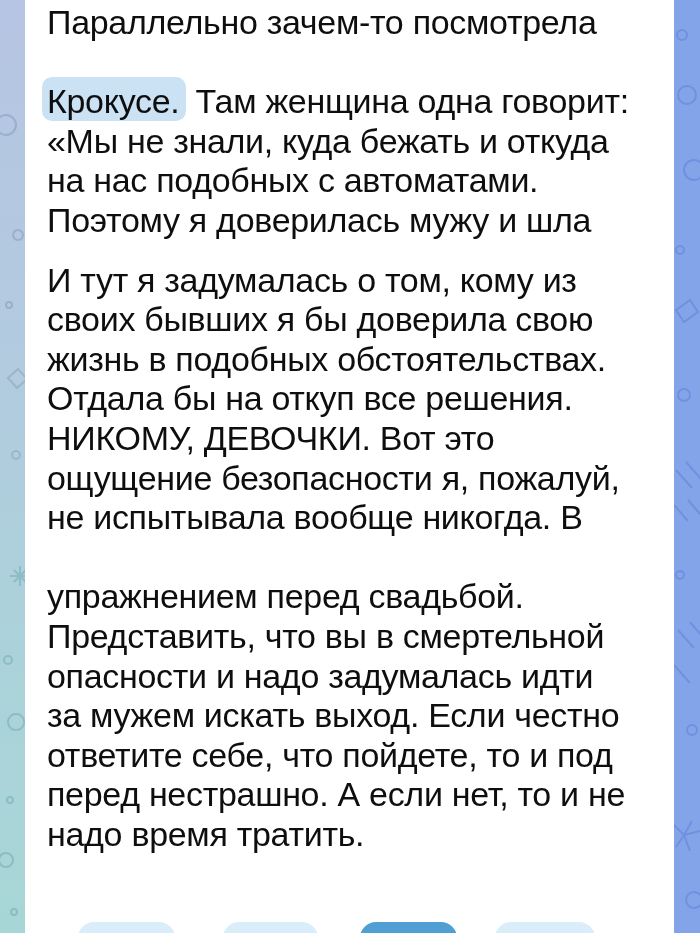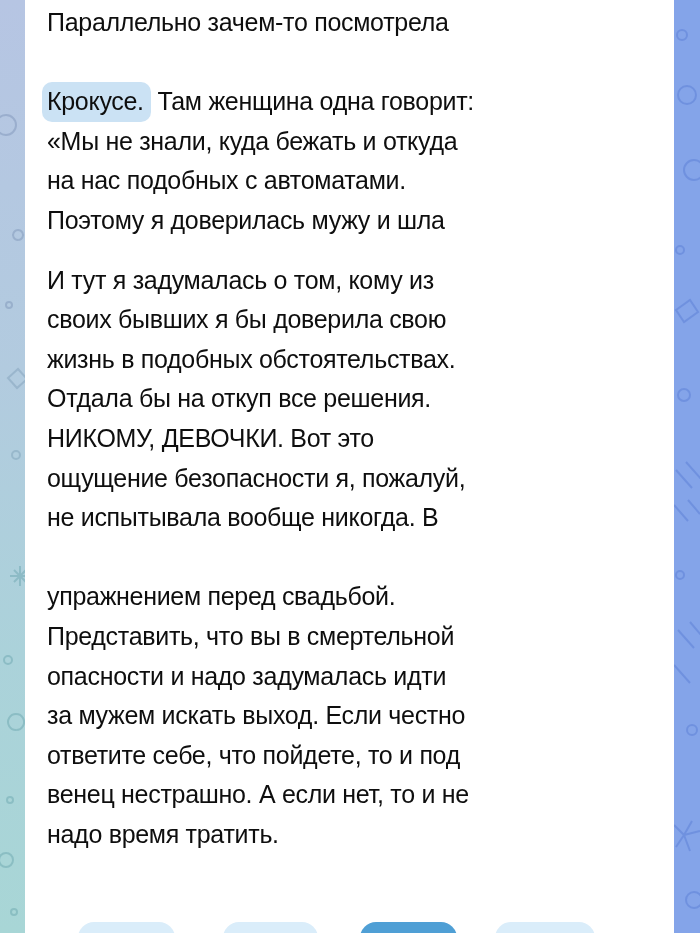--- a/index.html
+++ b/index.html
@@ -19,30 +19,30 @@
     background:#84a4e9;
   }
   .strip svg{display:block;}
   
   .bubble{
     position:absolute;left:25px;right:26px;top:0;bottom:0;
     background:#ffffff;
   }
   .msg{
     position:absolute;left:22px;top:3px;right:10px;
-    font-size:25px;line-height:39.6px;letter-spacing:-0.3px;
+    font-size:34px;line-height:39.6px;letter-spacing:-0.3px;
     color:#0e0e0e;
   }
   .msg .para{margin:0;}
   .msg .para+.para{margin-top:20px;}
   .line{white-space:nowrap;}
   .hl{
     background:var(--highlight,#cbe2f4);
     border-radius:10px;
-    padding:5px 7px 7px 5px;
+    padding:5px 7px 1px 5px;
     margin-left:-5px;
   }
   
   .pill{
     position:absolute;top:922px;height:42px;border-radius:16px;
     background:var(--pill-light,#daedfa);
   }
   .pill.selected{background:var(--pill-selected,#4f9fd5);}
   .pill:nth-child(1){left:53px;width:97px;}
   .pill:nth-child(2){left:198px;width:95px;}
@@ -108,21 +108,21 @@
       <span class="line">Отдала бы на откуп все решения.</span><br>
       <span class="line">НИКОМУ, ДЕВОЧКИ. Вот это</span><br>
       <span class="line">ощущение безопасности я, пожалуй,</span><br>
       <span class="line">не испытывала вообще никогда. В</span><br>
       <br>
       <span class="line">упражнением перед свадьбой.</span><br>
       <span class="line">Представить, что вы в смертельной</span><br>
       <span class="line">опасности и надо задумалась идти</span><br>
       <span class="line">за мужем искать выход. Если честно</span><br>
       <span class="line">ответите себе, что пойдете, то и под</span><br>
-      <span class="line">венец нестрашно. А если нет, то и не</span><br>
+      <span class="line">перед нестрашно. А если нет, то и не</span><br>
       <span class="line">надо время тратить.</span>
     </p>
   </div>
 
   <div id="reaction-row">
       <div class="pill"></div>
       <div class="pill"></div>
       <div class="pill selected"></div>
       <div class="pill"></div>
     </div>

